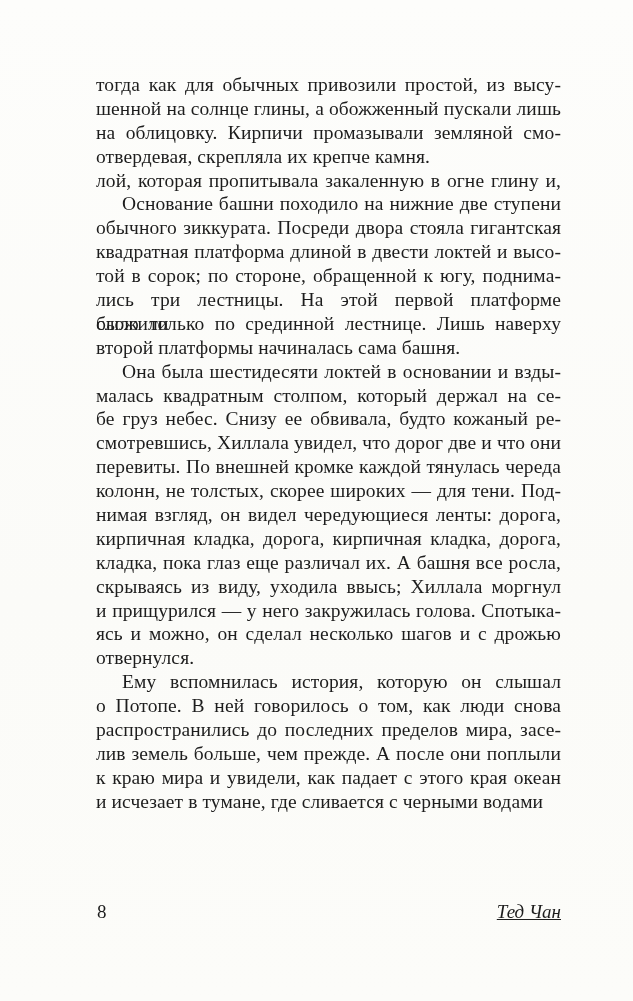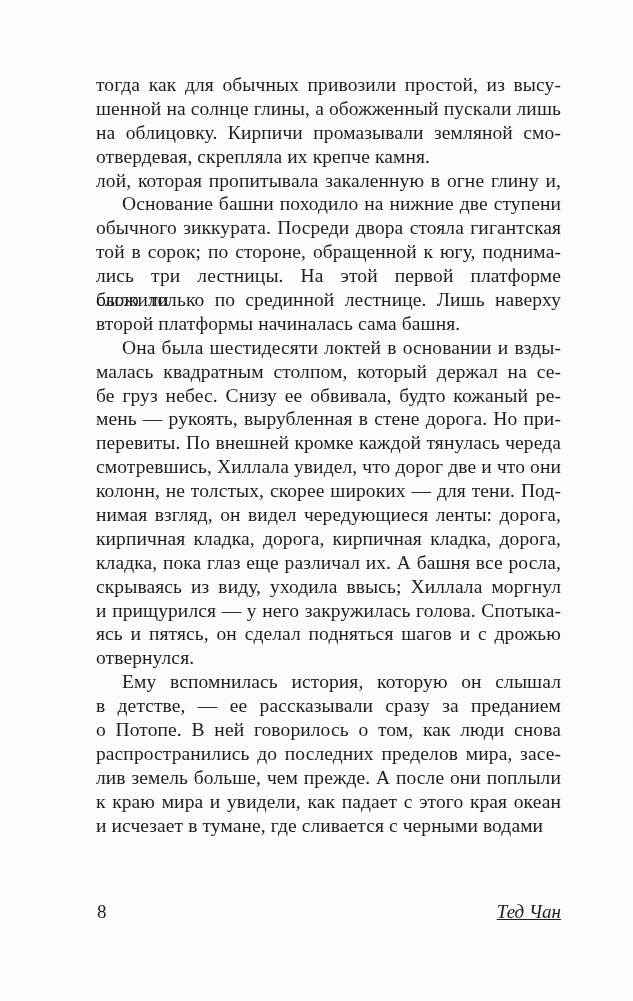--- a/index.html
+++ b/index.html
@@ -73,44 +73,43 @@
       <div class="paragraph">
         <div class="line">тогда как для обычных привозили простой, из высу-</div>
         <div class="line">шенной на солнце глины, а обожженный пускали лишь</div>
         <div class="line">на облицовку. Кирпичи промазывали земляной смо-</div>
         <div class="line last">отвердевая, скрепляла их крепче камня.</div>
         <div class="line">лой, которая пропитывала закаленную в огне глину и,</div>
       </div>
       <div class="paragraph">
         <div class="line indent">Основание башни походило на нижние две ступени</div>
         <div class="line">обычного зиккурата. Посреди двора стояла гигантская</div>
+        <div class="line">квадратная платформа длиной в двести локтей и высо-</div>
         <div class="line">той в сорок; по стороне, обращенной к югу, поднима-</div>
         <div class="line">лись три лестницы. На этой первой платформе сложили</div>
         <div class="line">было только по срединной лестнице. Лишь наверху</div>
         <div class="line last">второй платформы начиналась сама башня.</div>
       </div>
       <div class="paragraph">
         <div class="line indent">Она была шестидесяти локтей в основании и взды-</div>
         <div class="line">малась квадратным столпом, который держал на се-</div>
         <div class="line">бе груз небес. Снизу ее обвивала, будто кожаный ре-</div>
-        <div class="line">мень — рукоять, вырубленная в стене дорога. Но при-</div>
+        <div class="line">смотревшись, Хиллала увидел, что дорог две и что они</div>
         <div class="line">перевиты. По внешней кромке каждой тянулась череда</div>
-        <div class="line">смотревшись, Хиллала увидел, что дорог две и что они</div>
         <div class="line">колонн, не толстых, скорее широких — для тени. Под-</div>
         <div class="line">нимая взгляд, он видел чередующиеся ленты: дорога,</div>
         <div class="line">кирпичная кладка, дорога, кирпичная кладка, дорога,</div>
         <div class="line">кладка, пока глаз еще различал их. А башня все росла,</div>
         <div class="line">скрываясь из виду, уходила ввысь; Хиллала моргнул</div>
         <div class="line">и прищурился — у него закружилась голова. Спотыка-</div>
-        <div class="line">ясь и пятясь, он сделал подняться шагов и с дрожью</div>
+        <div class="line">ясь и можно, он сделал несколько шагов и с дрожью</div>
         <div class="line last">отвернулся.</div>
       </div>
       <div class="paragraph">
         <div class="line indent">Ему вспомнилась история, которую он слышал</div>
-        <div class="line">в детстве, — ее рассказывали сразу за преданием</div>
         <div class="line">о Потопе. В ней говорилось о том, как люди снова</div>
         <div class="line">распространились до последних пределов мира, засе-</div>
         <div class="line">лив земель больше, чем прежде. А после они поплыли</div>
         <div class="line">к краю мира и увидели, как падает с этого края океан</div>
         <div class="line last">и исчезает в тумане, где сливается с черными водами</div>
       </div>
     </div>
 
   <div class="footer">
     <span class="page-number">8</span>

